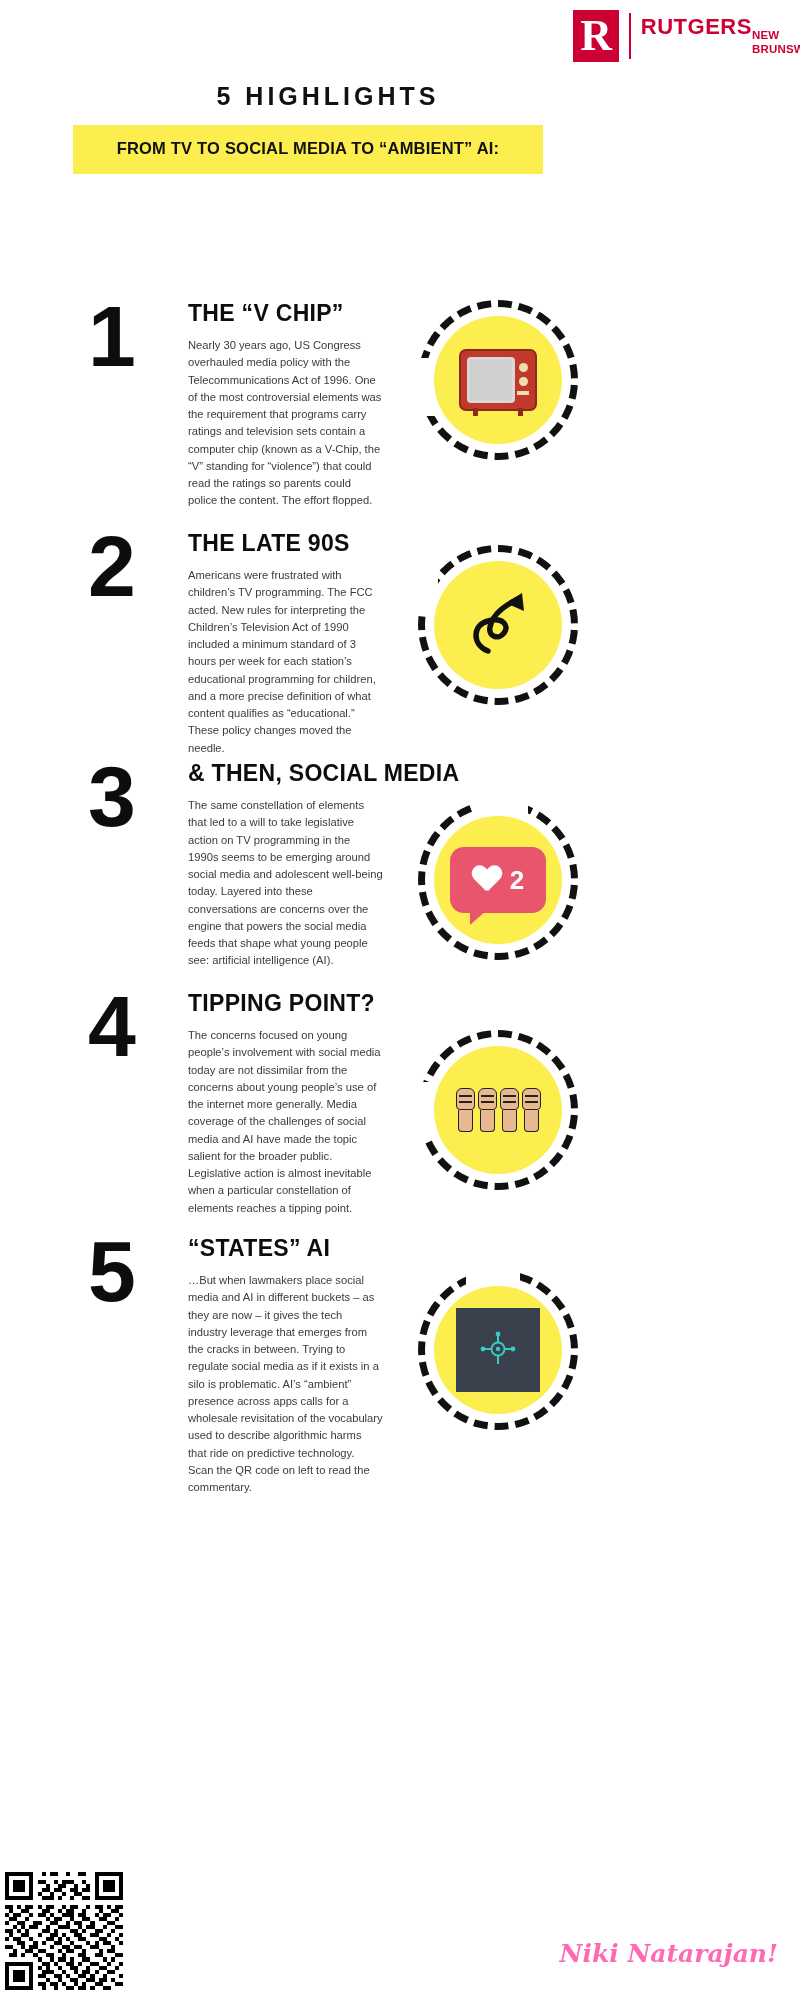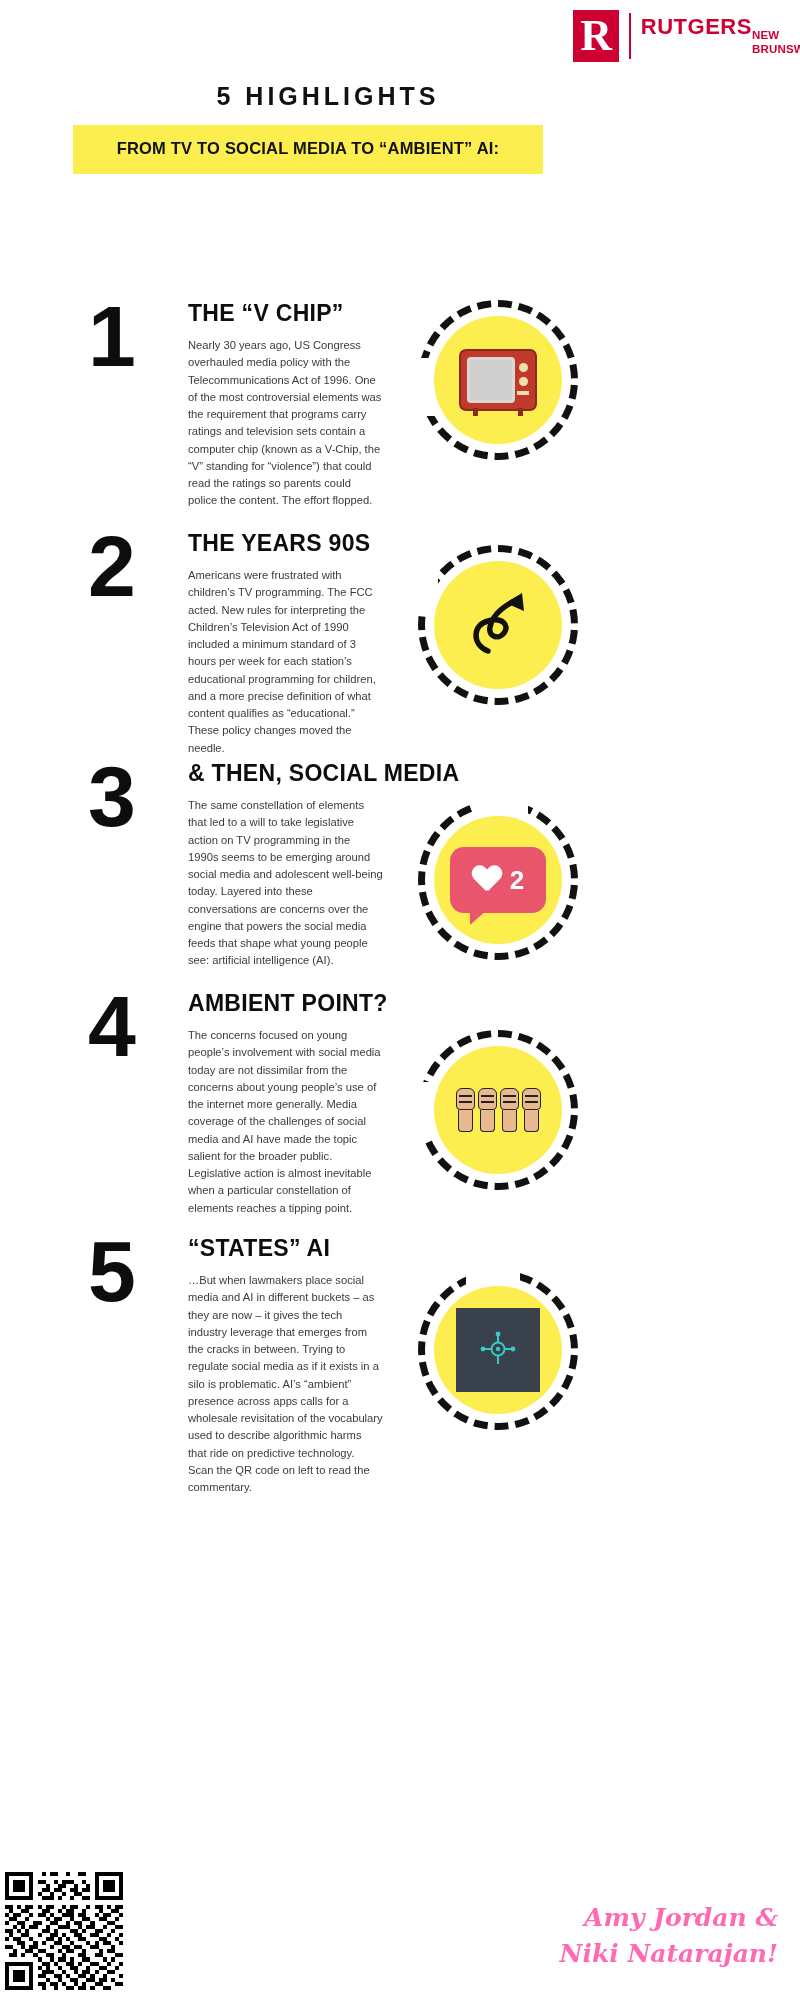--- a/index.html
+++ b/index.html
@@ -145,21 +145,21 @@
       <div class="slot"></div>
       <div class="leg l1"></div>
       <div class="leg l2"></div>
     </div>
   </div>
 </div>
 
 <div class="row" style="top:530px;">
   <div class="num">2</div>
   <div class="body">
-    <h2>THE YEARS 90S</h2>
+    <h2>THE LATE 90S</h2>
     <p>Americans were frustrated with children’s TV programming. The FCC acted. New rules for interpreting the Children’s Television Act of 1990 included a minimum standard of 3 hours per week for each station’s educational programming for children, and a more precise definition of what content qualifies as “educational.” These policy changes moved the needle.</p>
   </div>
 </div>
 <div class="circle-wrap" style="left:418px; top:545px;">
   <div class="dashring"></div>
   <div class="dashmask" style="left:-6px; top:18px; width:26px; height:50px;"></div>
   <div class="yellow">
     <svg class="arrow-ico" viewBox="0 0 80 80">
       <path d="M30 66 C14 60 14 40 30 36 C44 32 52 40 46 48 C41 55 30 52 32 42 C35 28 48 20 60 14" fill="none" stroke="#111" stroke-width="5.5" stroke-linecap="round"></path>
       <polygon points="64,8 66,26 48,18" fill="#111"></polygon>
@@ -181,21 +181,21 @@
     <div class="bubble">
       <div class="heart-g"></div>
       <div class="cnt">2</div>
     </div>
   </div>
 </div>
 
 <div class="row" style="top:990px;">
   <div class="num">4</div>
   <div class="body">
-    <h2>AMBIENT POINT?</h2>
+    <h2>TIPPING POINT?</h2>
     <p>The concerns focused on young people’s involvement with social media today are not dissimilar from the concerns about young people’s use of the internet more generally. Media coverage of the challenges of social media and AI have made the topic salient for the broader public. Legislative action is almost inevitable when a particular constellation of elements reaches a tipping point.</p>
   </div>
 </div>
 <div class="circle-wrap" style="left:418px; top:1030px;">
   <div class="dashring"></div>
   <div class="dashmask" style="left:-6px; top:52px; width:24px; height:56px;"></div>
   <div class="yellow">
     <div class="fists">
       <div class="fist">
           <div class="hand">
@@ -462,15 +462,14 @@
     <rect x="9" y="28" width="1" height="1"></rect>
       <rect x="12" y="28" width="1" height="1"></rect>
       <rect x="15" y="28" width="2" height="1"></rect>
     <rect x="18" y="28" width="2" height="1"></rect>
       <rect x="21" y="28" width="1" height="1"></rect>
       <rect x="24" y="28" width="2" height="1"></rect>
   </g>
 </svg>
 
 <div class="signature">
-  <div>Amy Jordan &amp;</div>
   <div>Niki Natarajan!</div>
 </div>
 
 </body></html>

